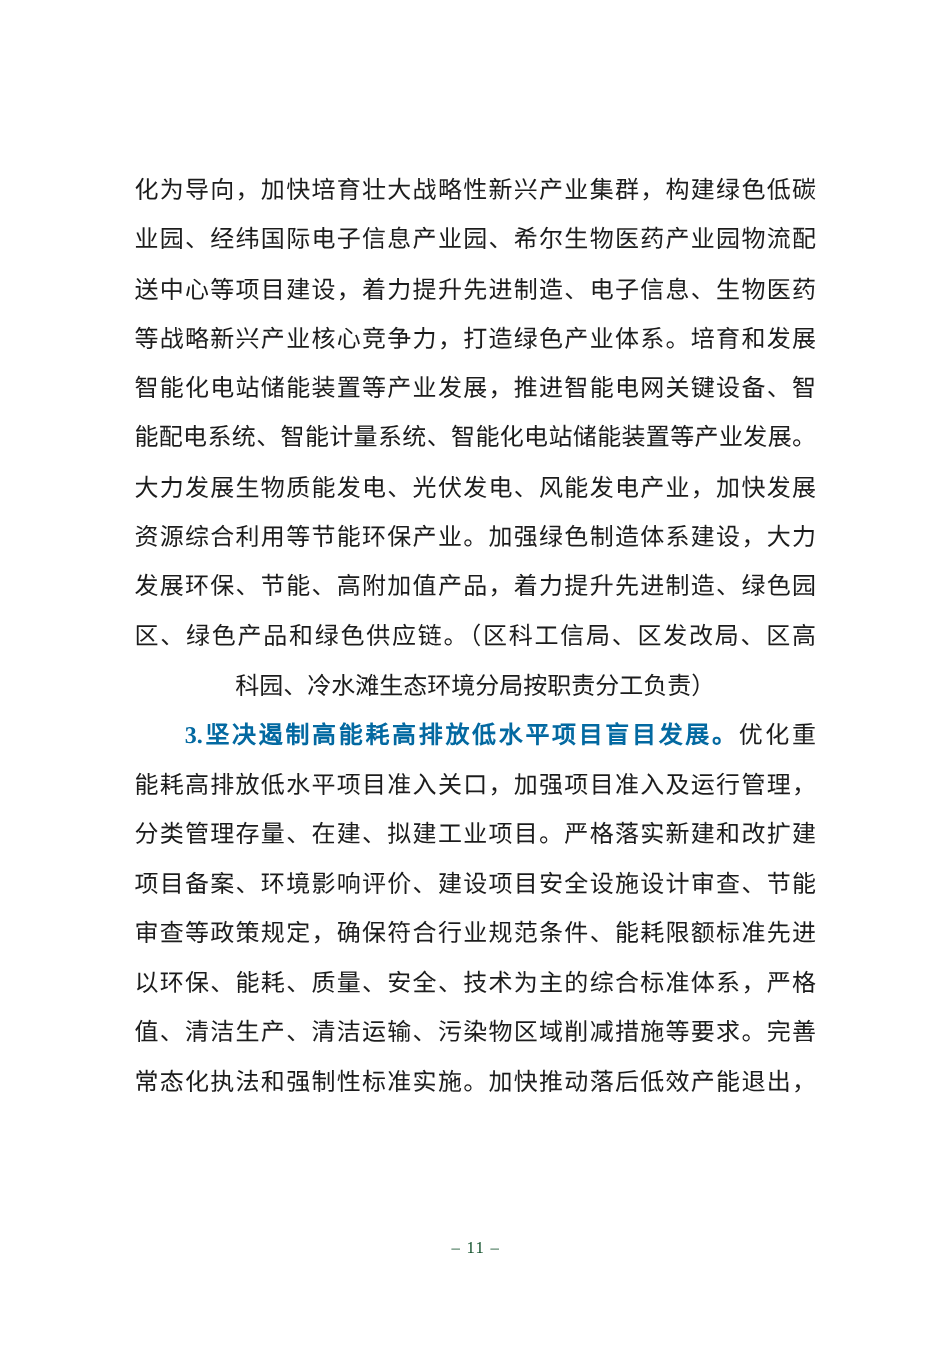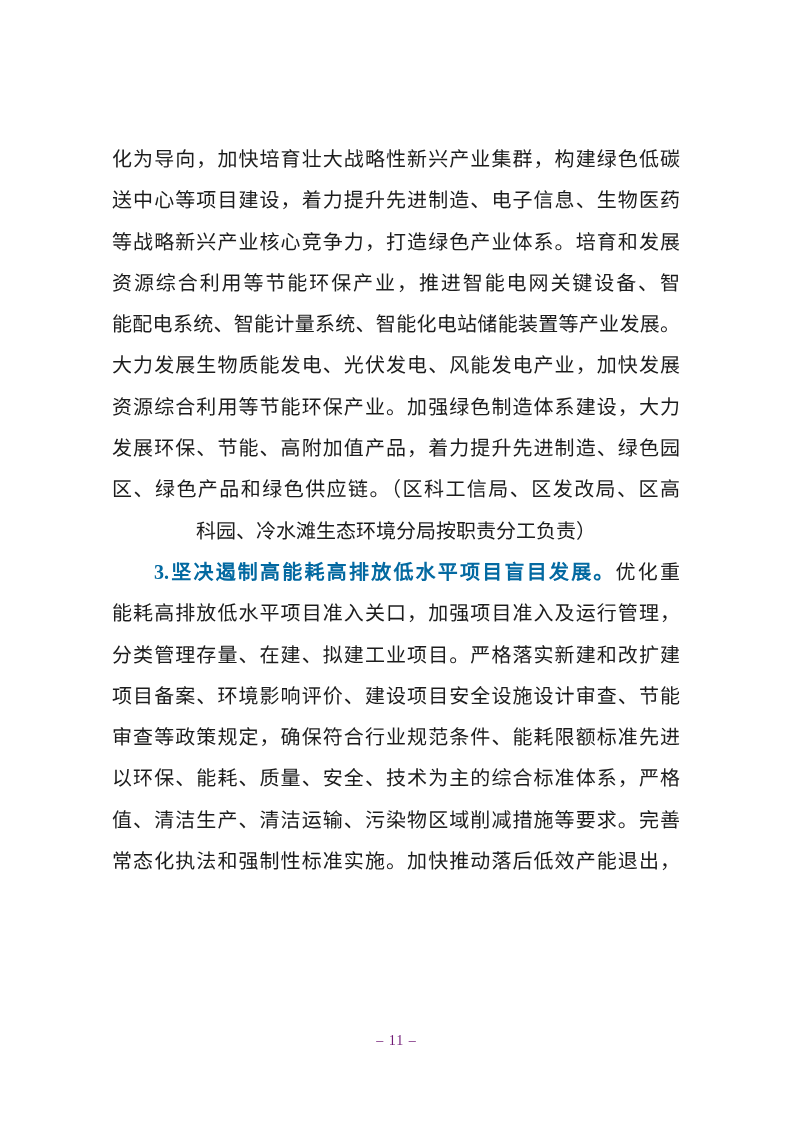--- a/index.html
+++ b/index.html
@@ -51,33 +51,34 @@
     color: #0369a1;
   }
   .page-number {
     position: absolute;
     top: 1030px;
     left: 0;
     width: 793px;
     text-align: center;
     font-size: 14px;
     line-height: 22px;
-    color: #701a75;
+    color: #14532d;
     letter-spacing: 1px;
   }
 </style>
 </head>
 <body>
 
 <div class="sheet">
   <div class="text-block">
       <div class="line"><span class="seg">化为导向，加快培育壮大战略性新兴产业集群，构建绿色低碳</span></div>
+      <div class="line"><span class="seg">业园、经纬国际电子信息产业园、希尔生物医药产业园物流配</span></div>
       <div class="line"><span class="seg">送中心等项目建设，着力提升先进制造、电子信息、生物医药</span></div>
       <div class="line"><span class="seg">等战略新兴产业核心竞争力，打造绿色产业体系。培育和发展</span></div>
-      <div class="line"><span class="seg">资源综合利用等节能环保产业，推进智能电网关键设备、智</span></div>
+      <div class="line"><span class="seg">智能化电站储能装置等产业发展，推进智能电网关键设备、智</span></div>
       <div class="line"><span class="seg">能配电系统、智能计量系统、智能化电站储能装置等产业发展。</span></div>
       <div class="line"><span class="seg">大力发展生物质能发电、光伏发电、风能发电产业，加快发展</span></div>
       <div class="line"><span class="seg">资源综合利用等节能环保产业。加强绿色制造体系建设，大力</span></div>
       <div class="line"><span class="seg">发展环保、节能、高附加值产品，着力提升先进制造、绿色园</span></div>
       <div class="line"><span class="seg">区、绿色产品和绿色供应链。（区科工信局、区发改局、区高</span></div>
       <div class="line no-justify"><span class="seg">科园、冷水滩生态环境分局按职责分工负责）</span></div>
       <div class="line indent"><span class="seg bold">3.坚决遏制高能耗高排放低水平项目盲目发展。</span><span class="seg">优化重</span></div>
       <div class="line"><span class="seg">能耗高排放低水平项目准入关口，加强项目准入及运行管理，</span></div>
       <div class="line"><span class="seg">分类管理存量、在建、拟建工业项目。严格落实新建和改扩建</span></div>
       <div class="line"><span class="seg">项目备案、环境影响评价、建设项目安全设施设计审查、节能</span></div>

